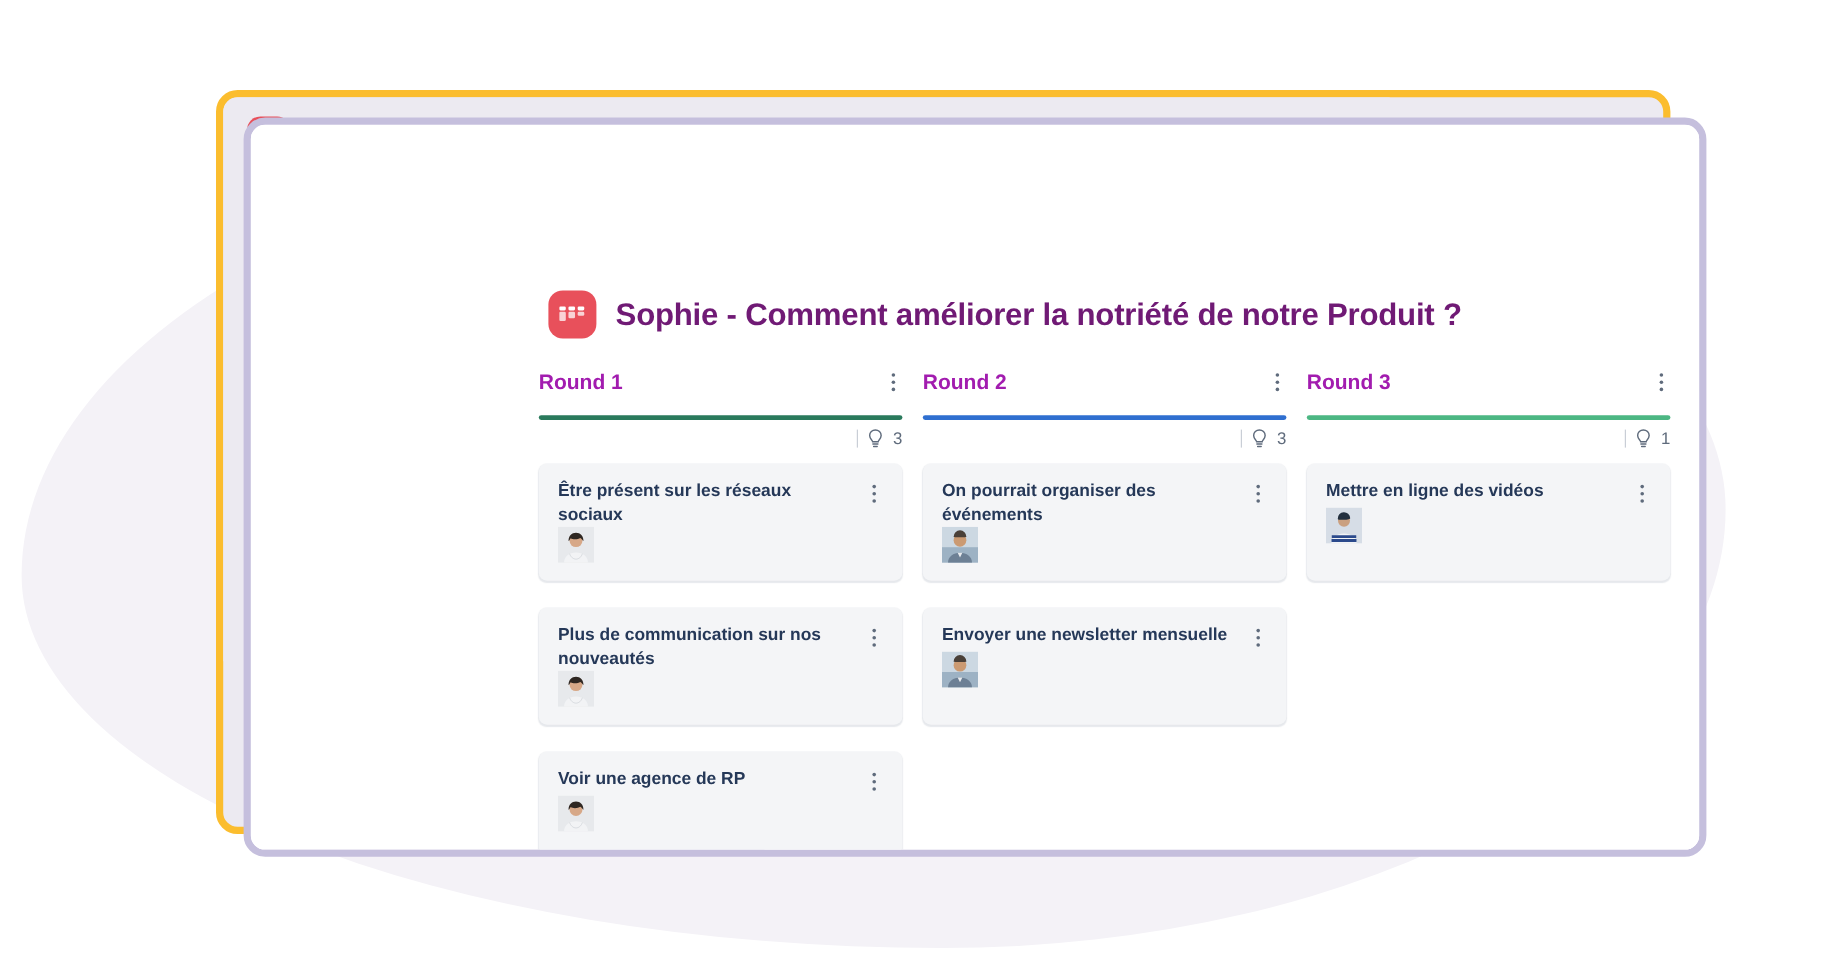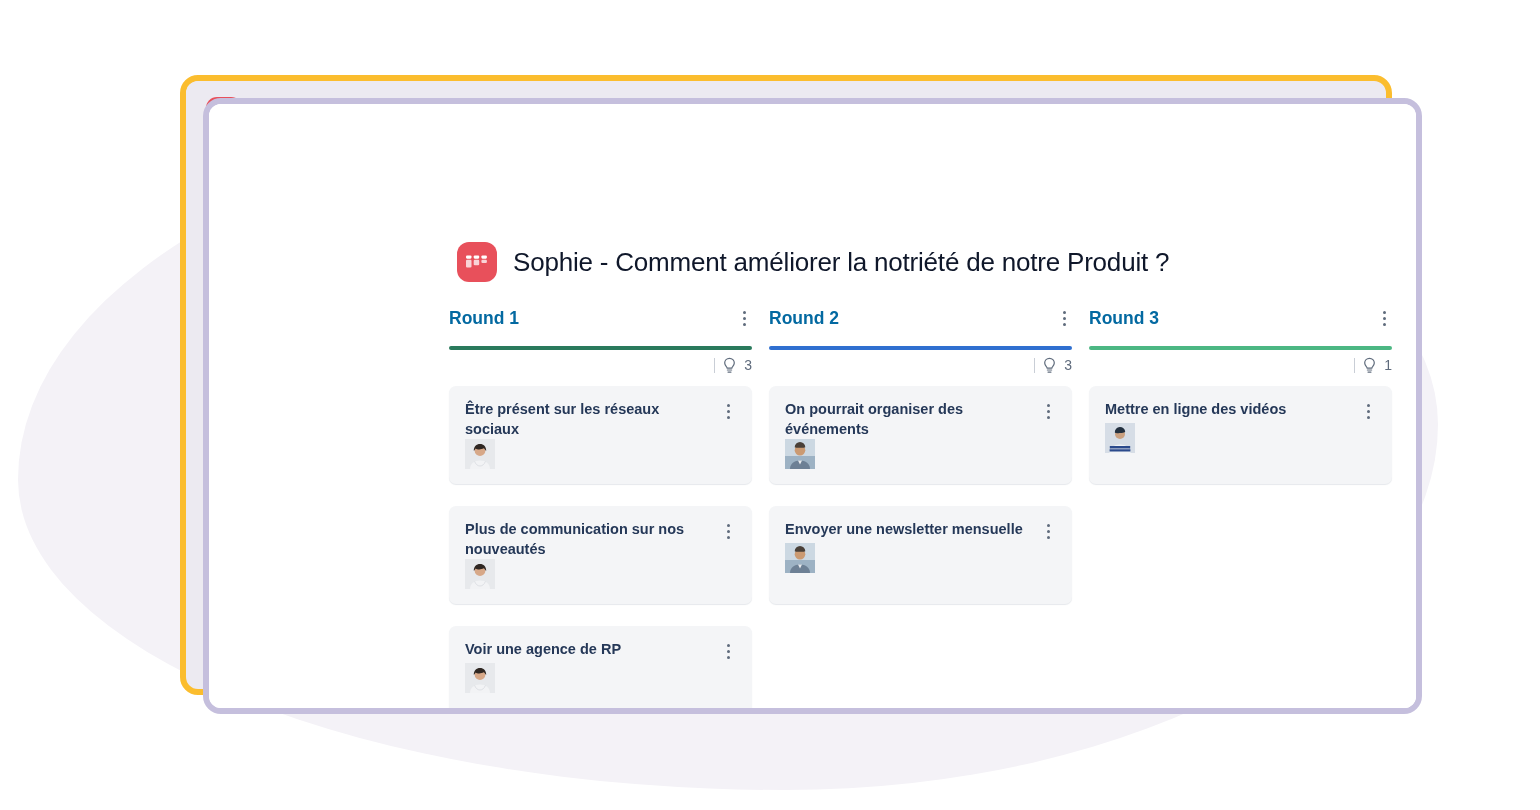--- a/index.html
+++ b/index.html
@@ -99,38 +99,38 @@
     background: #e8505b;
     border-radius: 11px;
     display: flex;
     align-items: center;
     justify-content: center;
     flex: none;
   }
   .app-icon svg { display: block; }
 
   .wtitle {
-    font-weight: 400;
-    color: #0f172a;
+    font-weight: 700;
+    color: #701a75;
     letter-spacing: -0.2px;
     white-space: nowrap;
   }
 
   
   .cols { display: flex; }
   .col { flex: none; }
 
   .col-head {
     display: flex;
     align-items: center;
     justify-content: space-between;
   }
   .col-title {
     font-weight: 700;
-    color: #0369a1;
+    color: #a21caf;
   }
   .kebab {
     display: flex;
     flex-direction: column;
     gap: 3px;
     align-items: center;
     padding: 4px 6px;
     cursor: pointer;
   }
   .kebab i {

